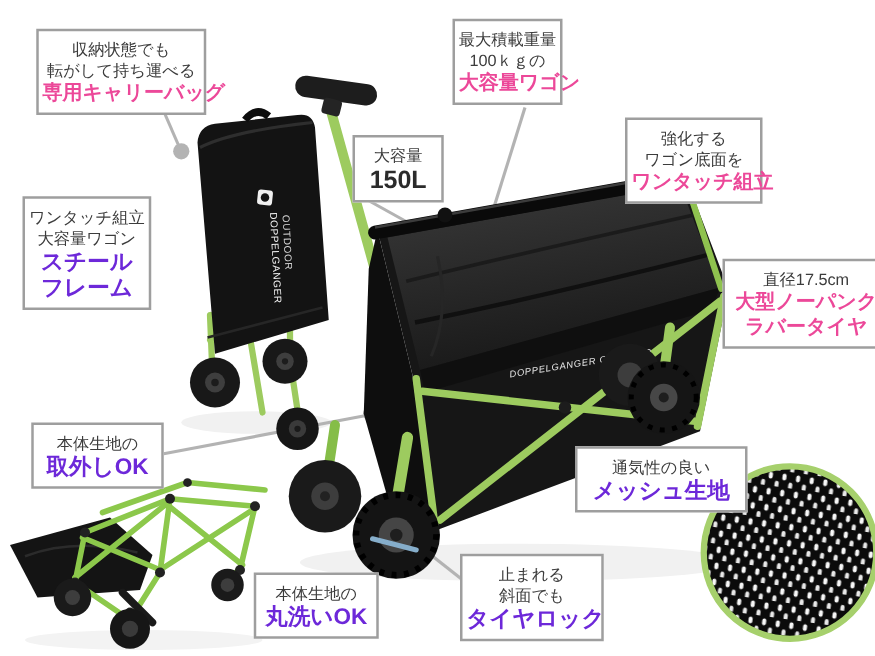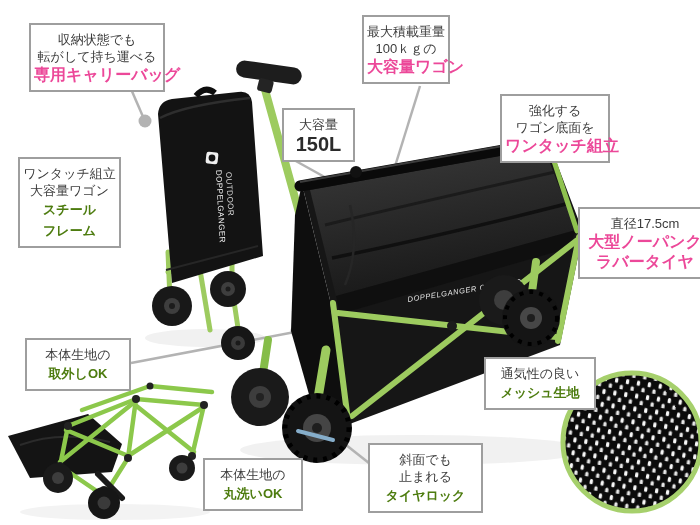--- a/index.html
+++ b/index.html
@@ -3,21 +3,21 @@
 <meta charset="utf-8">
 <style>
   html,body{margin:0;padding:0;background:#fff;}
   .stage{position:relative;width:700px;height:525px;background:#ffffff;overflow:hidden;
          font-family:"Liberation Sans","DejaVu Sans",sans-serif;}
   .art{position:absolute;left:0;top:0;z-index:1;}
   .callout{position:absolute;box-sizing:border-box;background:#ffffff;border:2px solid #9e9e9e;
            padding:6px 3px 5px;text-align:center;color:#3c3c3c;z-index:2;}
   .cl{font-size:13px;line-height:17px;white-space:nowrap;}
   .b {font-size:16px;line-height:20px;font-weight:bold;color:#ec4899;}
-  .xl{font-size:13px;line-height:21px;font-weight:bold;color:#4d7c0f;}
+  .xl{font-size:18px;line-height:21px;font-weight:bold;color:#6d28d9;}
   .xxl{font-size:20px;line-height:22px;font-weight:bold;color:#2b2b2b;text-align:center;}
 </style>
 </head>
 <body>
 
 <div class="stage">
 
 <svg class="art" width="700" height="525" viewBox="0 0 700 525">
   <defs>
     <linearGradient id="intGrad" x1="0" y1="0" x2="0.3" y2="1">
@@ -213,29 +213,29 @@
   <div class="cl">直径17.5cm</div>
   <div class="cl b">大型ノーパンク</div>
   <div class="cl b">ラバータイヤ</div>
 </div>
 
 <div class="callout" style="left:25px;top:338px;width:106px">
   <div class="cl">本体生地の</div>
   <div class="cl xl">取外しOK</div>
 </div>
 
-<div class="callout" style="left:484px;top:357px;width:112px">
+<div class="callout" style="left:460px;top:357px;width:138px">
   <div class="cl">通気性の良い</div>
   <div class="cl xl">メッシュ生地</div>
 </div>
 
 <div class="callout" style="left:203px;top:458px;width:100px">
   <div class="cl">本体生地の</div>
   <div class="cl xl">丸洗いOK</div>
 </div>
 
 <div class="callout" style="left:368px;top:443px;width:115px">
+  <div class="cl">止まれる</div>
   <div class="cl">斜面でも</div>
-  <div class="cl">止まれる</div>
   <div class="cl xl">タイヤロック</div>
 </div>
 
 </div>
 
 </body></html>

